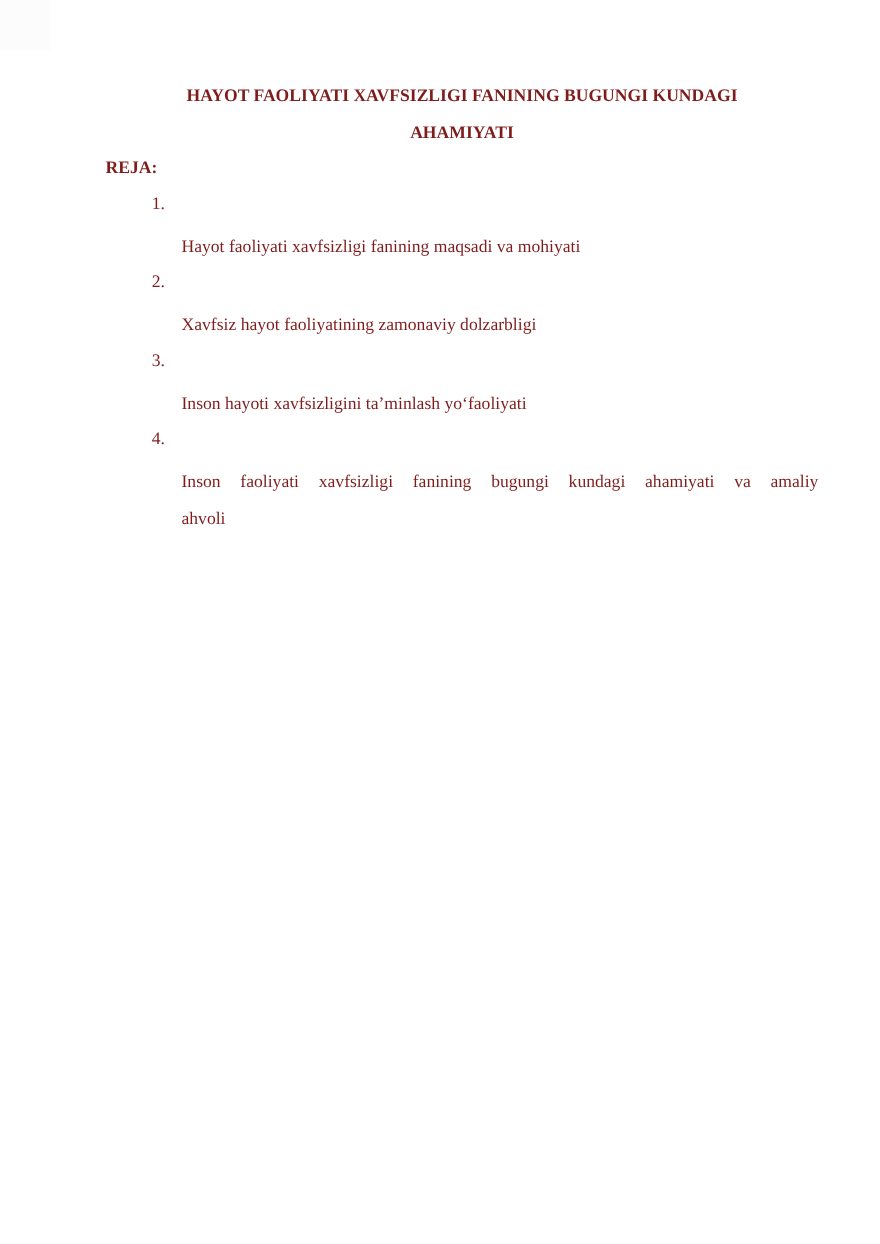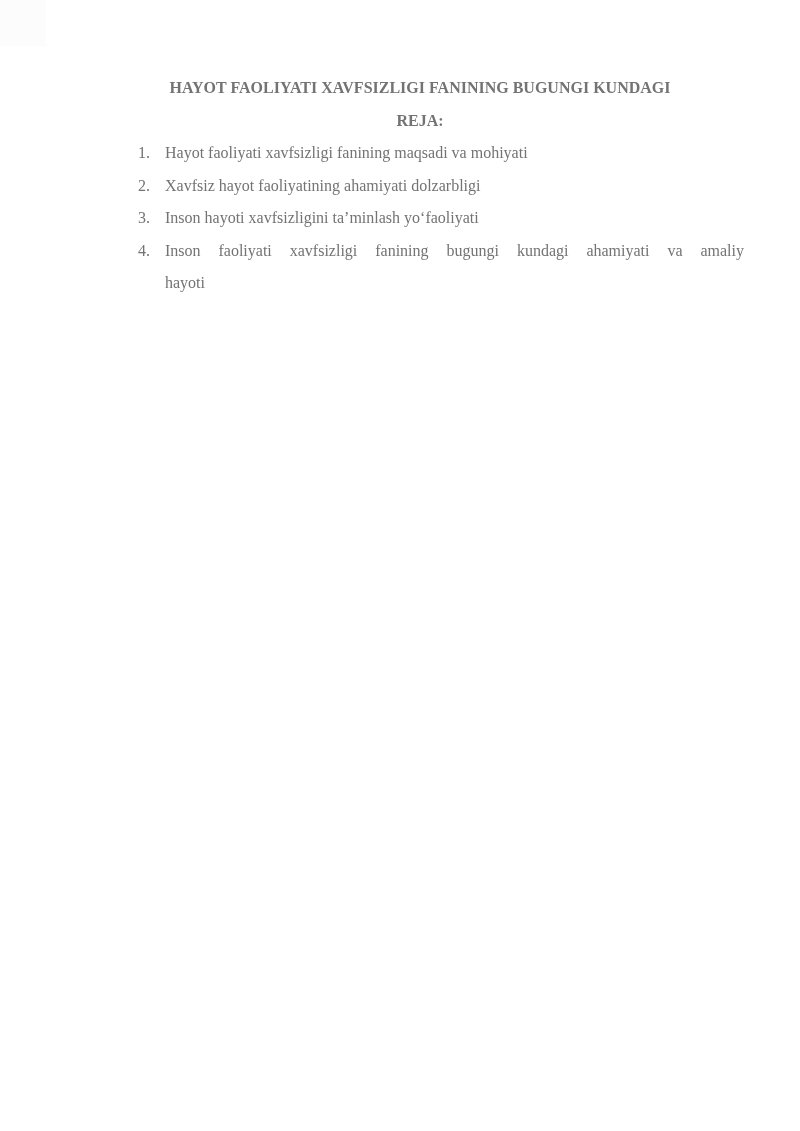--- a/index.html
+++ b/index.html
@@ -8,21 +8,21 @@
     background: #ffffff;
   }
   .page {
     position: relative;
     width: 800px;
     height: 1131px;
     background: #ffffff;
     font-family: "Liberation Serif", "DejaVu Serif", serif;
     font-size: 16px;
     line-height: 32.5px;
-    color: #737373;
+    color: #7f1d1d;
     overflow: hidden;
   }
   .corner-shade {
     position: absolute;
     left: 0;
     top: 0;
     width: 46px;
     height: 46px;
     background: #fcfcfc;
   }
@@ -37,38 +37,39 @@
     margin: 0;
     font-size: 16px;
     font-weight: bold;
     text-align: center;
   }
   .title-line {
     display: block;
   }
   .plan-heading {
     font-weight: bold;
-    text-align: center;
+    text-align: left;
   }
   .plan-list {
     margin: 0;
     padding: 0;
   }
   .plan-item {
     display: flex;
     align-items: flex-start;
   }
   .num {
     flex: 0 0 27px;
     width: 27px;
     margin-left: 42px;
   }
   .txt {
     flex: 1 1 auto;
     min-width: 0;
+    margin-top: 39px;
   }
   
   .jline {
     display: block;
     height: 32.5px;
     overflow: hidden;
     text-align: justify;
   }
   .jline::after {
     content: "";
@@ -82,45 +83,46 @@
 </head>
 <body>
 
 <div class="page">
   <div class="corner-shade"></div>
 
   <div class="content">
 
     <h1 class="doc-title">
       <span class="title-line">HAYOT FAOLIYATI XAVFSIZLIGI FANINING BUGUNGI KUNDAGI</span>
+      <span class="title-line">AHAMIYATI</span>
     </h1>
 
     <div class="plan-heading">REJA:</div>
 
     <div class="plan-list">
 
       <div class="plan-item">
         <span class="num">1.</span>
         <span class="txt">Hayot faoliyati xavfsizligi fanining maqsadi va mohiyati</span>
       </div>
 
       <div class="plan-item">
         <span class="num">2.</span>
-        <span class="txt">Xavfsiz hayot faoliyatining ahamiyati dolzarbligi</span>
+        <span class="txt">Xavfsiz hayot faoliyatining zamonaviy dolzarbligi</span>
       </div>
 
       <div class="plan-item">
         <span class="num">3.</span>
         <span class="txt">Inson hayoti xavfsizligini ta’minlash yo‘faoliyati</span>
       </div>
 
       <div class="plan-item">
         <span class="num">4.</span>
         <span class="txt">
           <span class="jline">Inson faoliyati xavfsizligi fanining bugungi kundagi ahamiyati va amaliy</span>
-          <span class="line2">hayoti</span>
+          <span class="line2">ahvoli</span>
         </span>
       </div>
 
     </div>
 
   </div>
 </div>
 
 </body></html>

